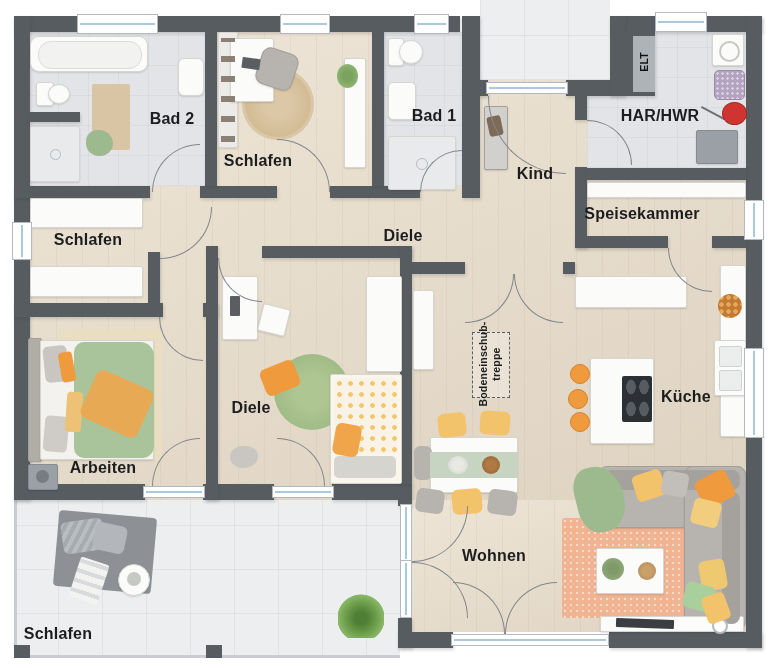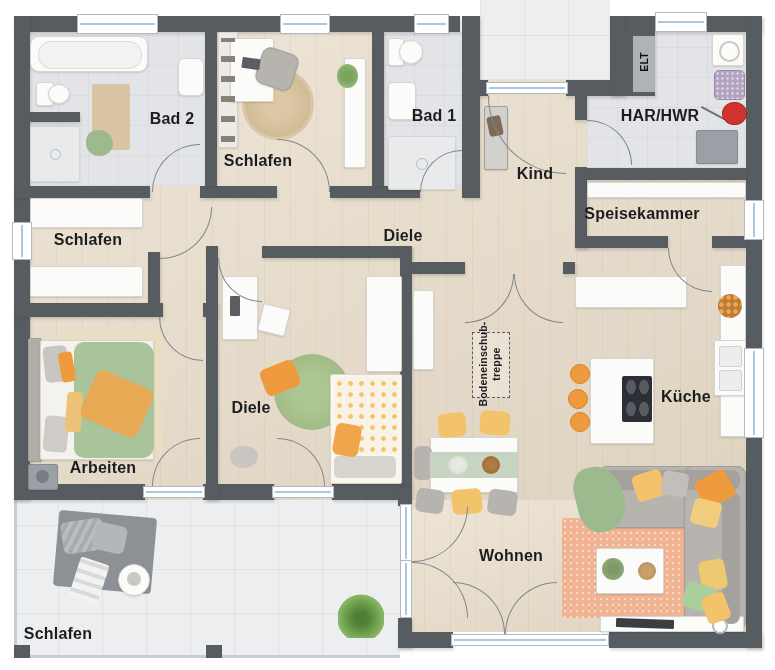--- a/index.html
+++ b/index.html
@@ -246,21 +246,21 @@
   <div class="lbl" style="left:258px;top:161px;z-index:8;">Schlafen</div>
   <div class="lbl" style="left:434px;top:116px;z-index:8;">Bad 1</div>
   <div class="lbl" style="left:535px;top:174px;z-index:8;">Kind</div>
   <div class="lbl vert small" style="left:644px;top:62px;z-index:8;color:#111;">ELT</div>
   <div class="lbl" style="left:660px;top:116px;z-index:8;">HAR/HWR</div>
   <div class="lbl" style="left:642px;top:214px;z-index:8;">Speisekammer</div>
   <div class="lbl" style="left:88px;top:240px;z-index:8;">Schlafen</div>
   <div class="lbl" style="left:403px;top:236px;z-index:8;">Diele</div>
   <div class="lbl" style="left:251px;top:408px;z-index:8;">Diele</div>
   <div class="lbl" style="left:103px;top:468px;z-index:8;">Arbeiten</div>
-  <div class="lbl" style="left:511px;top:556px;z-index:8;">Wohnen</div>
+  <div class="lbl" style="left:494px;top:556px;z-index:8;">Wohnen</div>
   <div class="lbl" style="left:686px;top:397px;z-index:8;">Küche</div>
   <div class="lbl" style="left:58px;top:634px;z-index:8;">Schlafen</div>
   <div class="lbl vert small" style="left:490px;top:364px;z-index:8;line-height:1.2;text-align:center;">
     <span style="display:block;">Bodeneinschub-</span>
     <span style="display:block;">treppe</span>
   </div>
 
 </div>
 
 </body></html>

